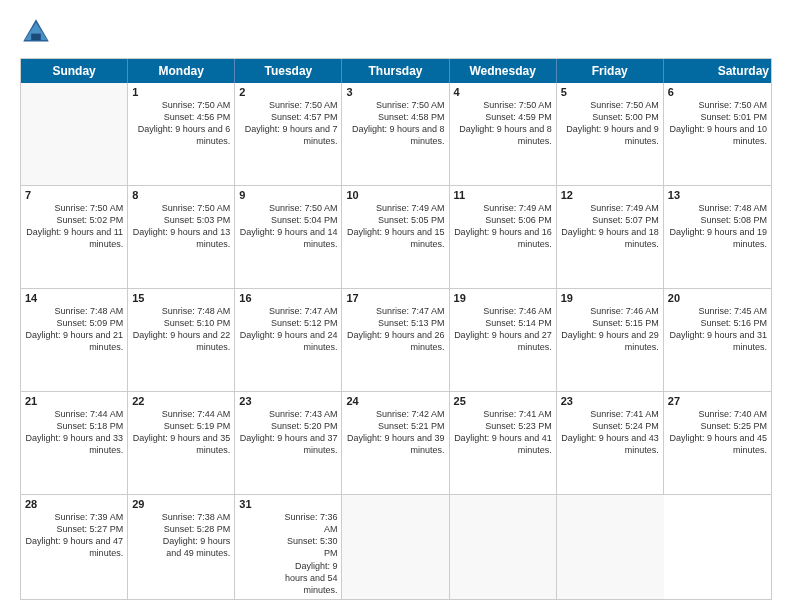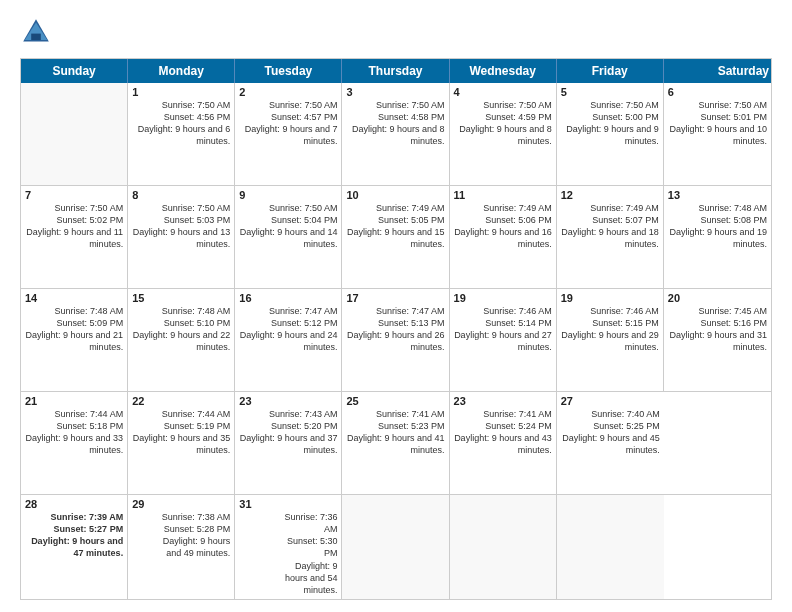--- a/index.html
+++ b/index.html
@@ -284,20 +284,26 @@
 Sunset: 5:19 PM
 Daylight: 9 hours and 35 minutes.</div>
           </div>
           <div class="cal-cell">
             <span class="day-num">23</span>
             <div class="info" style="white-space: pre-line;">Sunrise: 7:43 AM
 Sunset: 5:20 PM
 Daylight: 9 hours and 37 minutes.</div>
           </div>
           <div class="cal-cell">
+            <span class="day-num">24</span>
+            <div class="info" style="white-space: pre-line;">Sunrise: 7:42 AM
+Sunset: 5:21 PM
+Daylight: 9 hours and 39 minutes.</div>
+          </div>
+          <div class="cal-cell">
             <span class="day-num">25</span>
             <div class="info" style="white-space: pre-line;">Sunrise: 7:41 AM
 Sunset: 5:23 PM
 Daylight: 9 hours and 41 minutes.</div>
           </div>
           <div class="cal-cell">
             <span class="day-num">23</span>
             <div class="info" style="white-space: pre-line;">Sunrise: 7:41 AM
 Sunset: 5:24 PM
 Daylight: 9 hours and 43 minutes.</div>
@@ -305,21 +311,21 @@
           <div class="cal-cell">
             <span class="day-num">27</span>
             <div class="info" style="white-space: pre-line;">Sunrise: 7:40 AM
 Sunset: 5:25 PM
 Daylight: 9 hours and 45 minutes.</div>
           </div>
         </div>
         <div class="cal-row">
           <div class="cal-cell">
             <span class="day-num">28</span>
-            <div class="info" style="white-space: pre-line; font-weight: bold;">Sunrise: 7:39 AM
+            <div class="info" style="white-space: pre-line;">Sunrise: 7:39 AM
 Sunset: 5:27 PM
 Daylight: 9 hours and 47 minutes.</div>
           </div>
           <div class="cal-cell">
             <span class="day-num">29</span>
             <div class="info" style="white-space: pre-line; margin-left: 15px;">Sunrise: 7:38 AM
 Sunset: 5:28 PM
 Daylight: 9 hours and 49 minutes.</div>
           </div>
           <div class="cal-cell">

